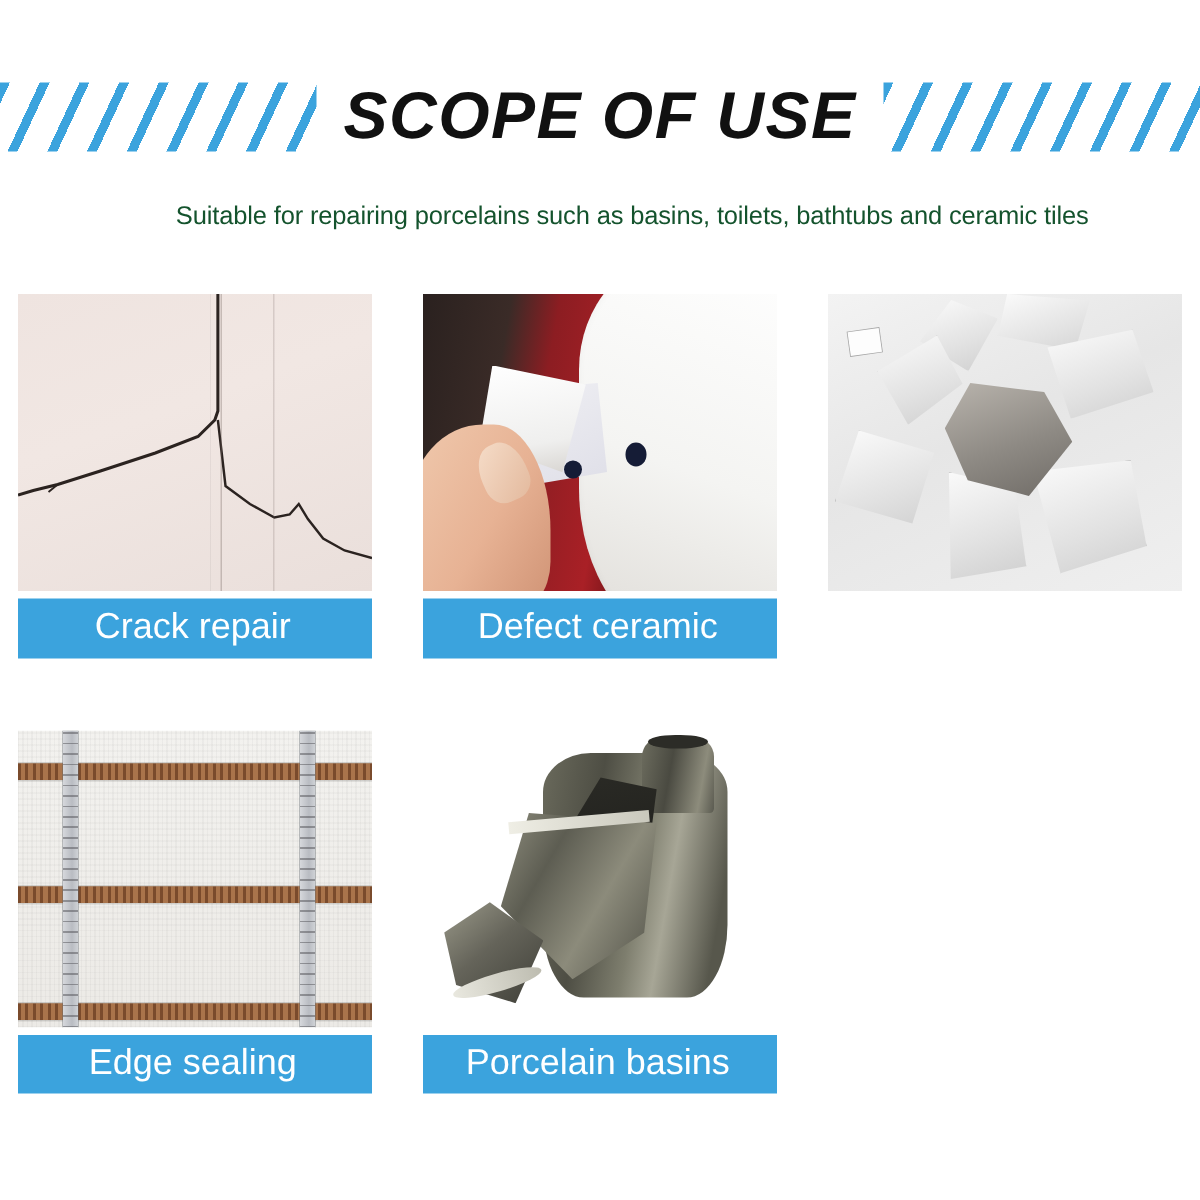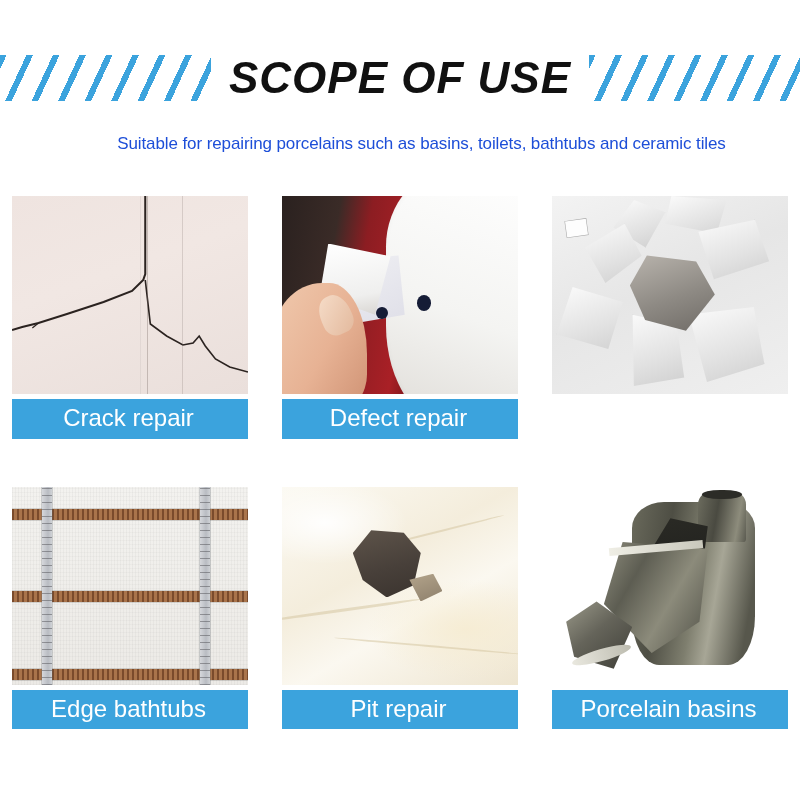--- a/index.html
+++ b/index.html
@@ -43,21 +43,21 @@
     letter-spacing: 1px;
     color: #111111;
     white-space: nowrap;
     line-height: 1;
     padding: 0 4px;
   }
 
   .subtitle {
     text-align: center;
     font-size: 17px;
-    color: #1d4ed8;
+    color: #14532d;
     margin-top: 6px;
     letter-spacing: -0.1px;
     padding-left: 43px;
   }
 
   
   .grid {
     margin: 42px 12px 0 12px;
     display: grid;
     grid-template-columns: repeat(3, 1fr);
@@ -337,21 +337,21 @@
         <div class="ware"></div>
         <div class="patch"></div>
         <div class="dot d1"></div>
         <div class="dot d2"></div>
         <div class="dot d3"></div>
         <div class="shard"></div>
         <div class="thumbf"></div>
         <div class="nail"></div>
       </div>
     </div>
-    <div class="label">Defect repair</div>
+    <div class="label">Defect ceramic</div>
   </div>
 
   <div class="card">
     <div class="thumb">
       <div class="art-damage">
         <div class="frag" style="left:26%;top:2%;width:22%;height:24%;clip-path:polygon(40% 0%,100% 26%,62% 100%,0% 58%);"></div>
         <div class="frag" style="left:48%;top:0%;width:26%;height:22%;clip-path:polygon(10% 0%,100% 10%,84% 86%,0% 64%);"></div>
         <div class="frag" style="left:14%;top:14%;width:24%;height:30%;clip-path:polygon(70% 0%,100% 54%,36% 100%,0% 40%);"></div>
         <div class="frag" style="left:62%;top:12%;width:30%;height:30%;clip-path:polygon(0% 20%,80% 0%,100% 70%,22% 100%);"></div>
         <div class="frag" style="left:2%;top:46%;width:28%;height:34%;clip-path:polygon(24% 0%,100% 22%,78% 92%,0% 70%);"></div>
@@ -366,36 +366,23 @@
   <div class="card">
     <div class="thumb">
       <div class="art-tile">
         <div class="grout g1"></div>
         <div class="grout g2"></div>
         <div class="grout g3"></div>
         <div class="strip s1"></div>
         <div class="strip s2"></div>
       </div>
     </div>
-    <div class="label">Edge bathtubs</div>
-  </div>
-
-  <div class="card">
-    <div class="thumb">
-      <div class="art-pit">
-        <div class="vein v1"></div>
-        <div class="vein v2"></div>
-        <div class="vein v3"></div>
-        <div class="flake"></div>
-        <div class="pit"></div>
-        <div class="flake2"></div>
-      </div>
-    </div>
-    <div class="label">Pit repair</div>
-  </div>
+    <div class="label">Edge sealing</div>
+  </div>
+
 
   <div class="card">
     <div class="thumb">
       <div class="art-porc">
         <div class="body"></div>
         <div class="neck"></div>
         <div class="mouth"></div>
         <div class="cavity"></div>
         <div class="shardbig"></div>
         <div class="edge"></div>

